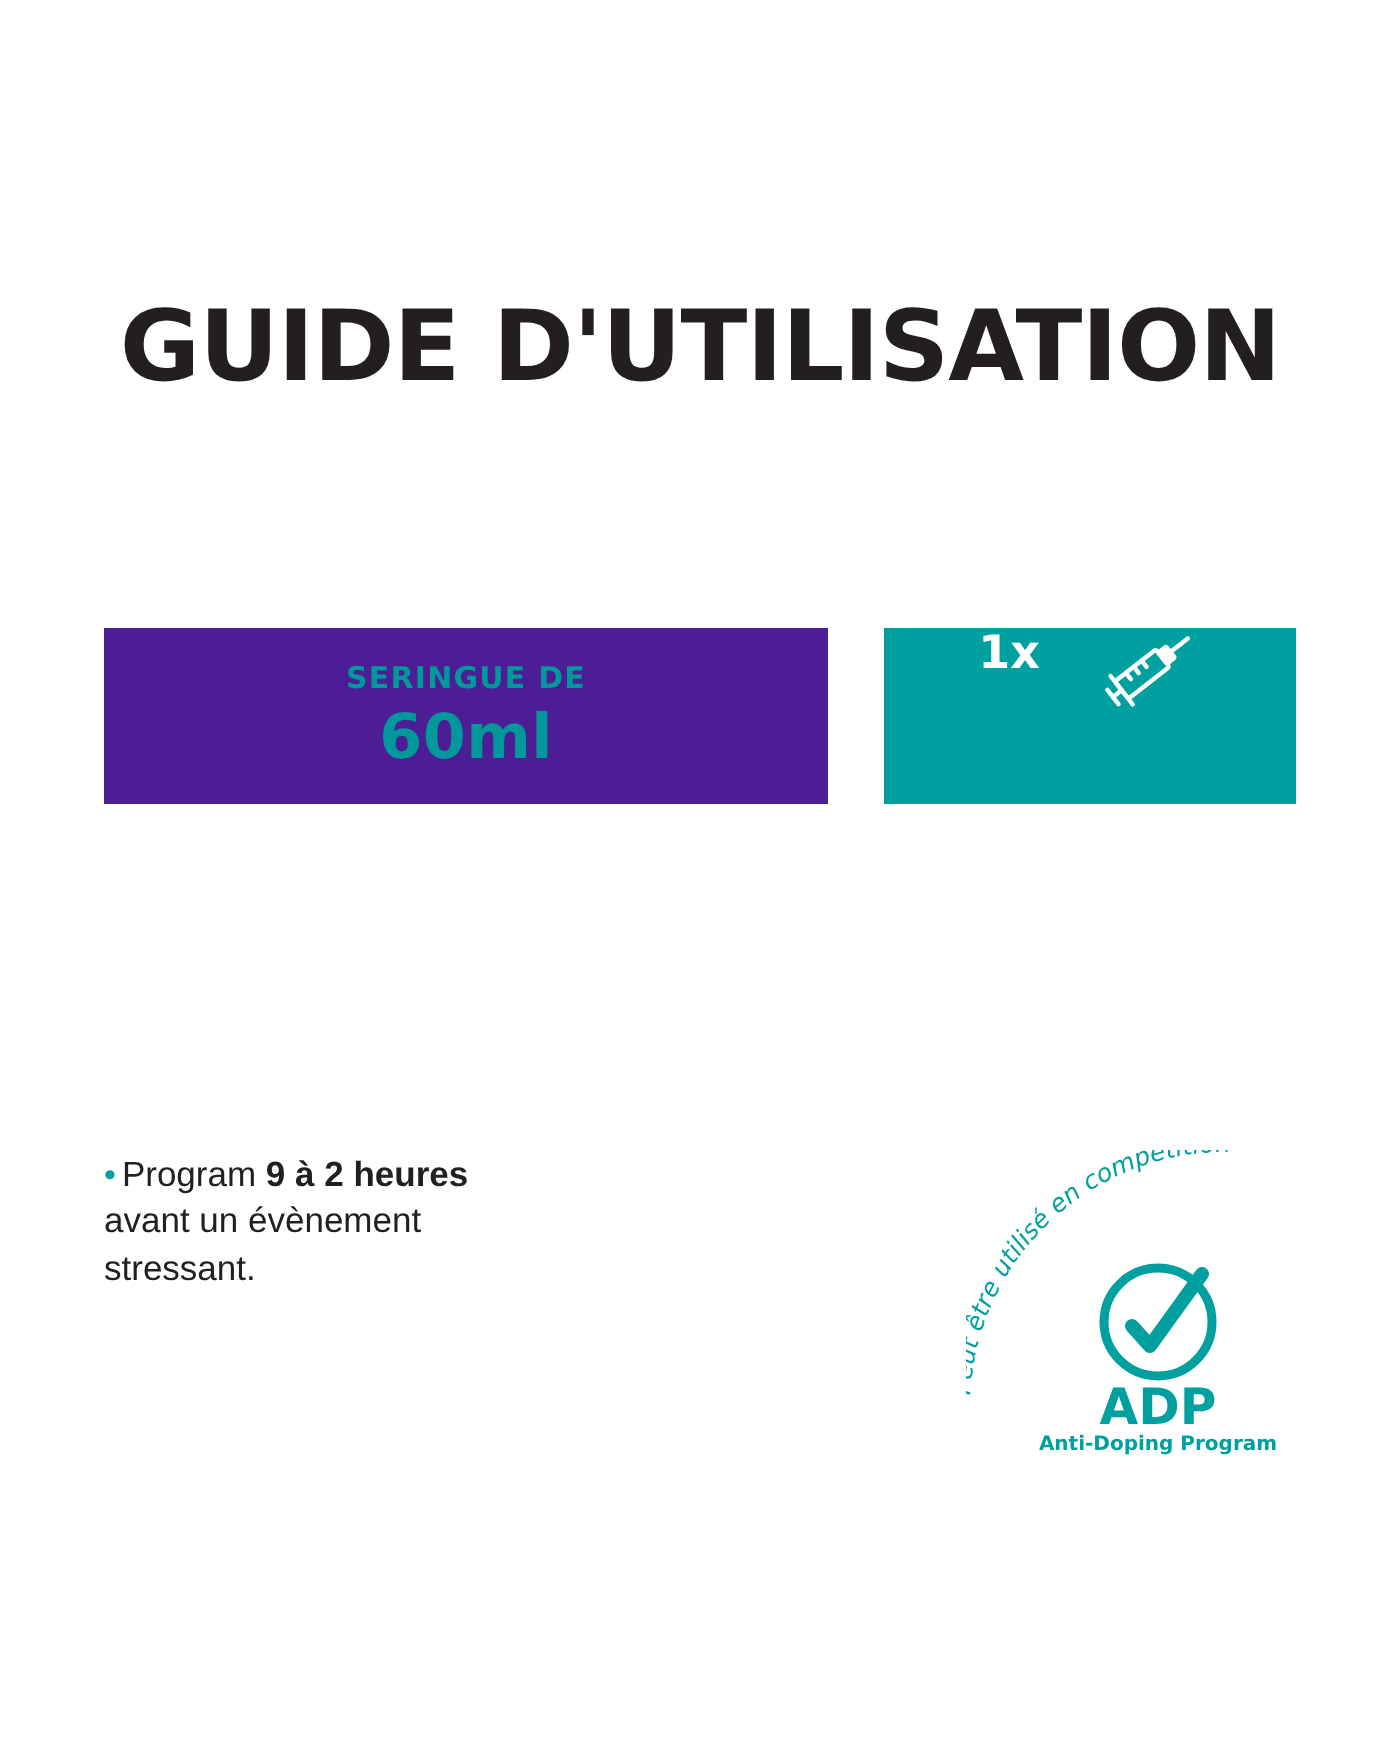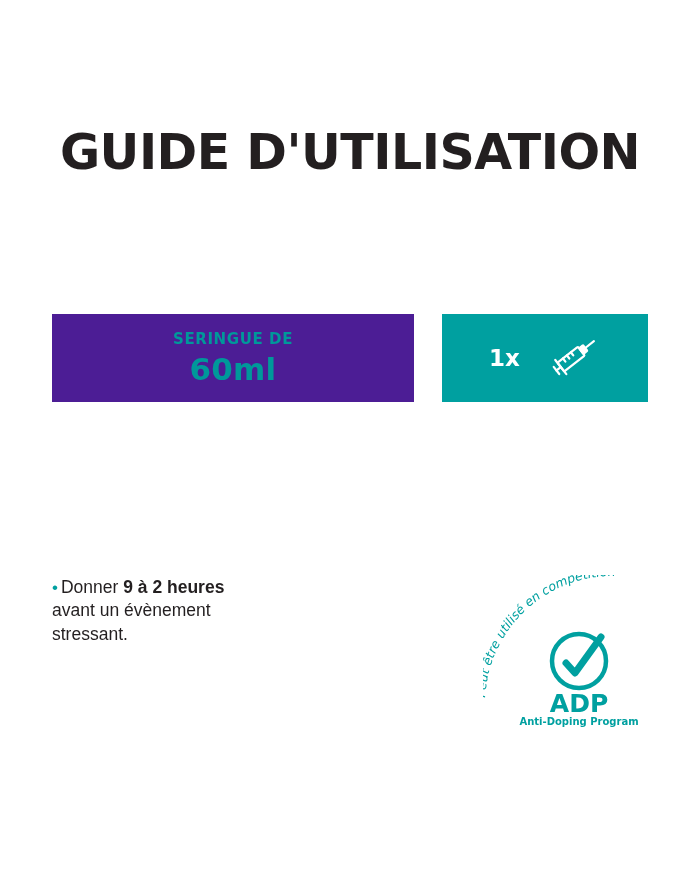--- a/index.html
+++ b/index.html
@@ -19,21 +19,21 @@
   .page {
     position: absolute;
     inset: 0;
   }
 
   
   .title {
     position: absolute;
     left: 0;
     right: 0;
-    top: 124px;
+    top: 145px;
     text-align: center;
     font-size: 49px;
     font-weight: bold;
     letter-spacing: -0.5px;
     color: #231f20;
     font-family: "DejaVu Sans", sans-serif;
     white-space: nowrap;
   }
 
   
@@ -65,21 +65,20 @@
   .spec-left .spec-value {
     font-size: 31px;
     font-weight: bold;
     font-family: "DejaVu Sans", sans-serif;
     letter-spacing: 0.2px;
   }
   .spec-right {
     flex: 1;
     background: #00a0a0;
     display: flex;
-    align-items: center;
     justify-content: center;
     gap: 29px;
     color: #ffffff;
     margin-left: 22px;
   }
   .spec-right .qty {
     font-size: 23px;
     font-weight: bold;
     font-family: "DejaVu Sans", sans-serif;
   }
@@ -157,21 +156,21 @@
 
             <line x1="39" y1="20" x2="50" y2="20"></line>
           </g>
         </svg>
       </span>
     </div>
   </div>
 
   <div class="bullets">
     <div class="bullet-col col1">
-      <span class="dot">•</span><span>Donner </span><b>9 à 2 heures</b><span> avant un évènement stressant.</span>
+      <span class="dot">•</span><span>Program </span><b>9 à 2 heures</b><span> avant un évènement stressant.</span>
     </div>
   </div>
 
   <div class="adp">
     <svg width="185" height="170" viewBox="0 0 185 170" xmlns="http://www.w3.org/2000/svg">
       <defs>
         <path id="arcpath" d="M 2,132 A 128 128 0 0 1 158,4" fill="none"></path>
       </defs>
       <text font-family="DejaVu Sans, sans-serif" font-size="12.5" font-style="italic" fill="#00a0a0">
         <textPath href="#arcpath" startOffset="4%">Peut être utilisé en compétition</textPath>

